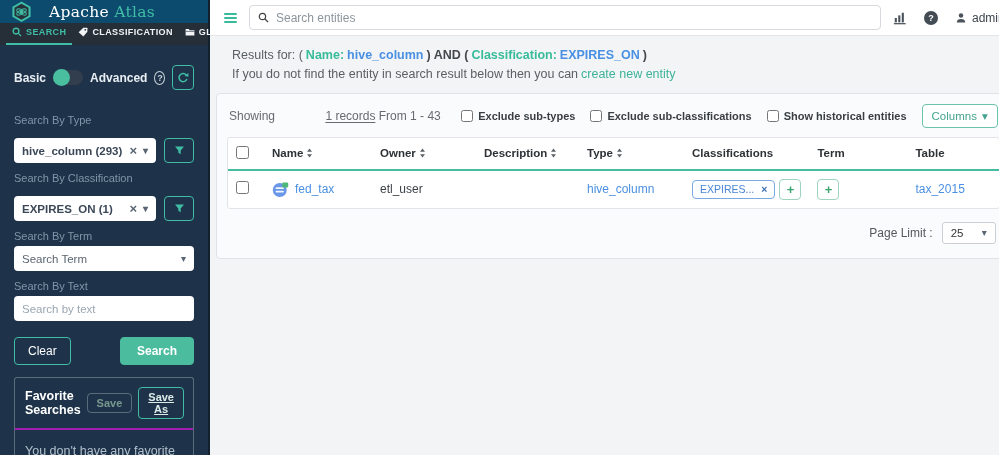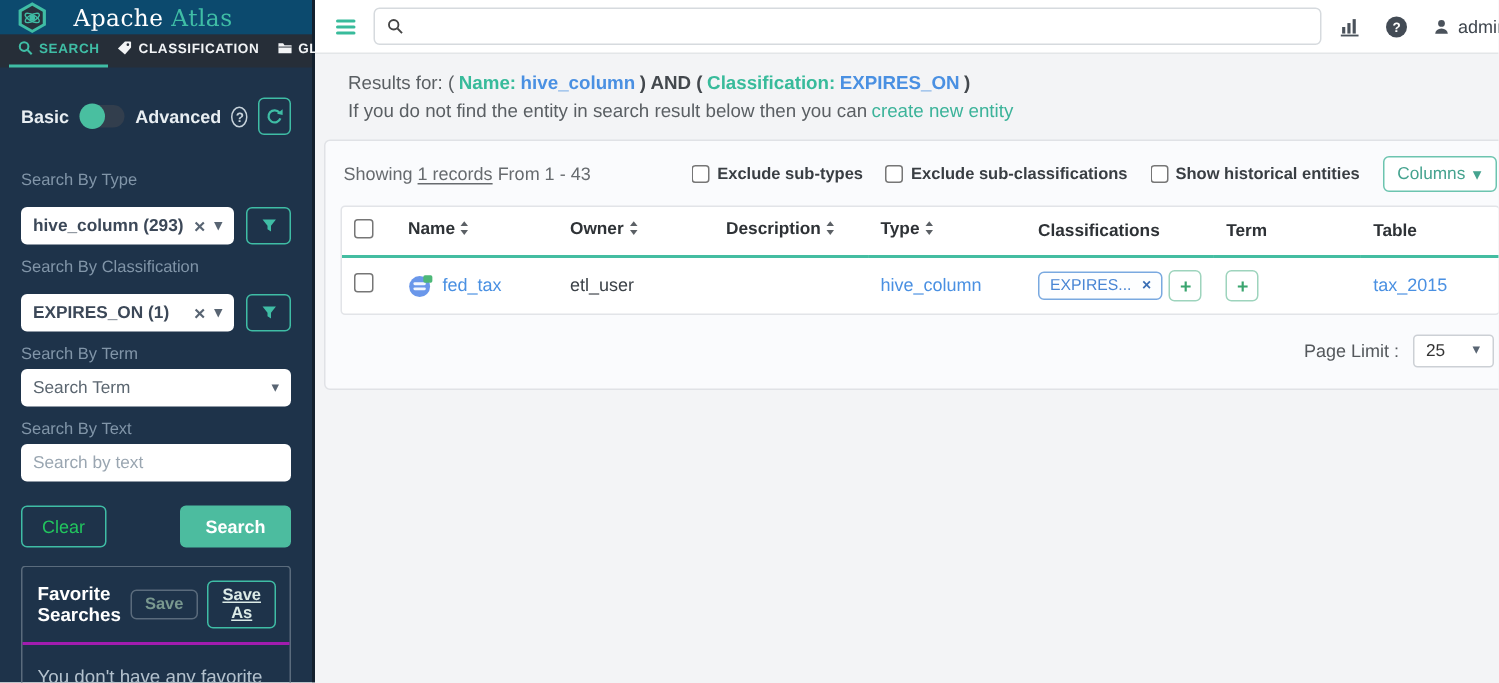--- a/index.html
+++ b/index.html
@@ -31,21 +31,21 @@
   .sel-box .x { margin-left:auto; color:#596573; font-size:13px; line-height:1; padding-right:6px; cursor:pointer; }
   .sel-box .caret, .plain-caret { color:#596573; font-size:10px; line-height:1; }
   .btn-filter { width:30px; height:25px; border:1px solid #3fbda5; border-radius:4px; background:transparent; color:#3fbda5; display:flex; align-items:center; justify-content:center; cursor:pointer; }
   .btn-filter svg { width:11px; height:11px; }
   .select-plain { background:#fff; border-radius:4px; height:25px; display:flex; align-items:center; padding:0 8px; font-size:11.5px; color:#5b6670; cursor:pointer; }
   .select-plain .plain-caret { margin-left:auto; }
   .text-input { width:100%; background:#fff; border:none; border-radius:4px; height:25px; padding:0 8px; font-size:11.5px; color:#3c4858; font-family:"Liberation Sans",sans-serif; }
   .text-input::placeholder { color:#9aa6b1; }
 
   .form-buttons { display:flex; justify-content:space-between; margin-top:16px; }
-  .btn-clear { border:1px solid #3fbda5; color:#22c55e; background:transparent; border-radius:4px; padding:6px 13px; font-size:12px; cursor:pointer; font-family:inherit; }
+  .btn-clear { border:1px solid #3fbda5; color:#ffffff; background:transparent; border-radius:4px; padding:6px 13px; font-size:12px; cursor:pointer; font-family:inherit; }
   .btn-search { border:1px solid #4cbc9f; background:#4cbc9f; color:#fff; border-radius:4px; padding:6px 16px; font-size:12px; font-weight:bold; cursor:pointer; font-family:inherit; }
 
   .fav-panel { margin:12px 14px 0; border:1px solid #5a6b7c; border-radius:3px 3px 0 0; border-bottom:none; flex:1; display:flex; flex-direction:column; }
   .fav-header { display:flex; align-items:center; gap:6px; padding:9px 10px; border-bottom:2px solid #a21caf;justify-content:space-between; }
   .fav-title { color:#fff; font-weight:bold; font-size:12.5px; flex:1; }
   .btn-save { border:1px solid #5a6b7c; color:#79988f; background:transparent; border-radius:4px; padding:3px 9px; font-size:11px; font-weight:bold; cursor:pointer; font-family:inherit; }
   .btn-saveas { border:1px solid #3fbda5; color:#dcebe7; background:transparent; border-radius:4px; padding:3px 9px; font-size:11px; font-weight:bold; cursor:pointer; font-family:inherit;text-decoration:underline; }
   .fav-empty { padding:14px 10px; color:#b3c1cd; font-size:12.5px; }
 
   
@@ -67,21 +67,21 @@
   .content { flex:1; padding:10px 8px 0 6px; }
   .results-block { padding-left:16px; font-size:12.5px; color:#5a5f63; line-height:1.55; margin-bottom:8px; }
   .results-line span { margin-right:3px; }
   .t-green { color:#38bb9b; font-weight:bold; }
   .t-blue  { color:#4a90e2; font-weight:bold; }
   .t-dark  { color:#43484d; font-weight:bold; }
   .link-green { color:#3cb39a; cursor:pointer; }
 
   .card { background:#fafbfd; border:1px solid #e0e2e6; border-radius:4px; padding:8px 10px 6px; }
   .card-top { display:flex; align-items:center; font-size:12px; color:#676b6f; padding:2px 2px 9px; }
-  .showing u { text-underline-offset:2px; }
+  .showing u { text-underline-offset:2px;margin-left:47px; }
   .checks { margin-left:auto; display:flex; align-items:center; gap:15px; }
   .check { display:flex; align-items:center; gap:5px; font-size:11px; font-weight:bold; color:#393e43; cursor:pointer; }
   .check input { width:12px; height:12px; cursor:pointer; }
   .btn-columns { border:1px solid #6cc4af; color:#45a38f; background:#fff; border-radius:4px; padding:4px 9px; font-size:11.5px; display:flex; align-items:center; gap:5px; cursor:pointer; font-family:inherit; }
 
   .table-wrap { background:#fff; border:1px solid #e2e4e8; border-radius:3px; }
   table { width:100%; border-collapse:collapse; }
   th { text-align:left; padding:8px 8px; font-size:11.5px; color:#2e3236; border-bottom:2px solid #44bda1; white-space:nowrap; }
   th .sort { margin-left:3px; vertical-align:-1px; }
   .sort svg { width:7px; height:10px; fill:#5b6065; }
@@ -213,20 +213,21 @@
     <div class="hamburger">
         <i></i>
         <i></i>
         <i></i>
       </div>
     <div class="global-search">
       <svg viewBox="0 0 16 16">
           <circle cx="6.5" cy="6.5" r="4.6" fill="none" stroke="currentColor" stroke-width="1.8"></circle>
           <line x1="10.2" y1="10.2" x2="14.6" y2="14.6" stroke="currentColor" stroke-width="1.8"></line>
         </svg>
+      <input type="text" placeholder="Search entities" style="">
     </div>
     <div class="top-right">
       <span class="icon-btn">
         <svg viewBox="0 0 16 16" fill="currentColor">
             <rect x="2" y="8" width="2.4" height="5"></rect>
             <rect x="6" y="5" width="2.4" height="8"></rect>
             <rect x="10" y="2" width="2.4" height="11"></rect>
             <rect x="1" y="13.8" width="13.5" height="1.4"></rect>
           </svg>
       </span>

